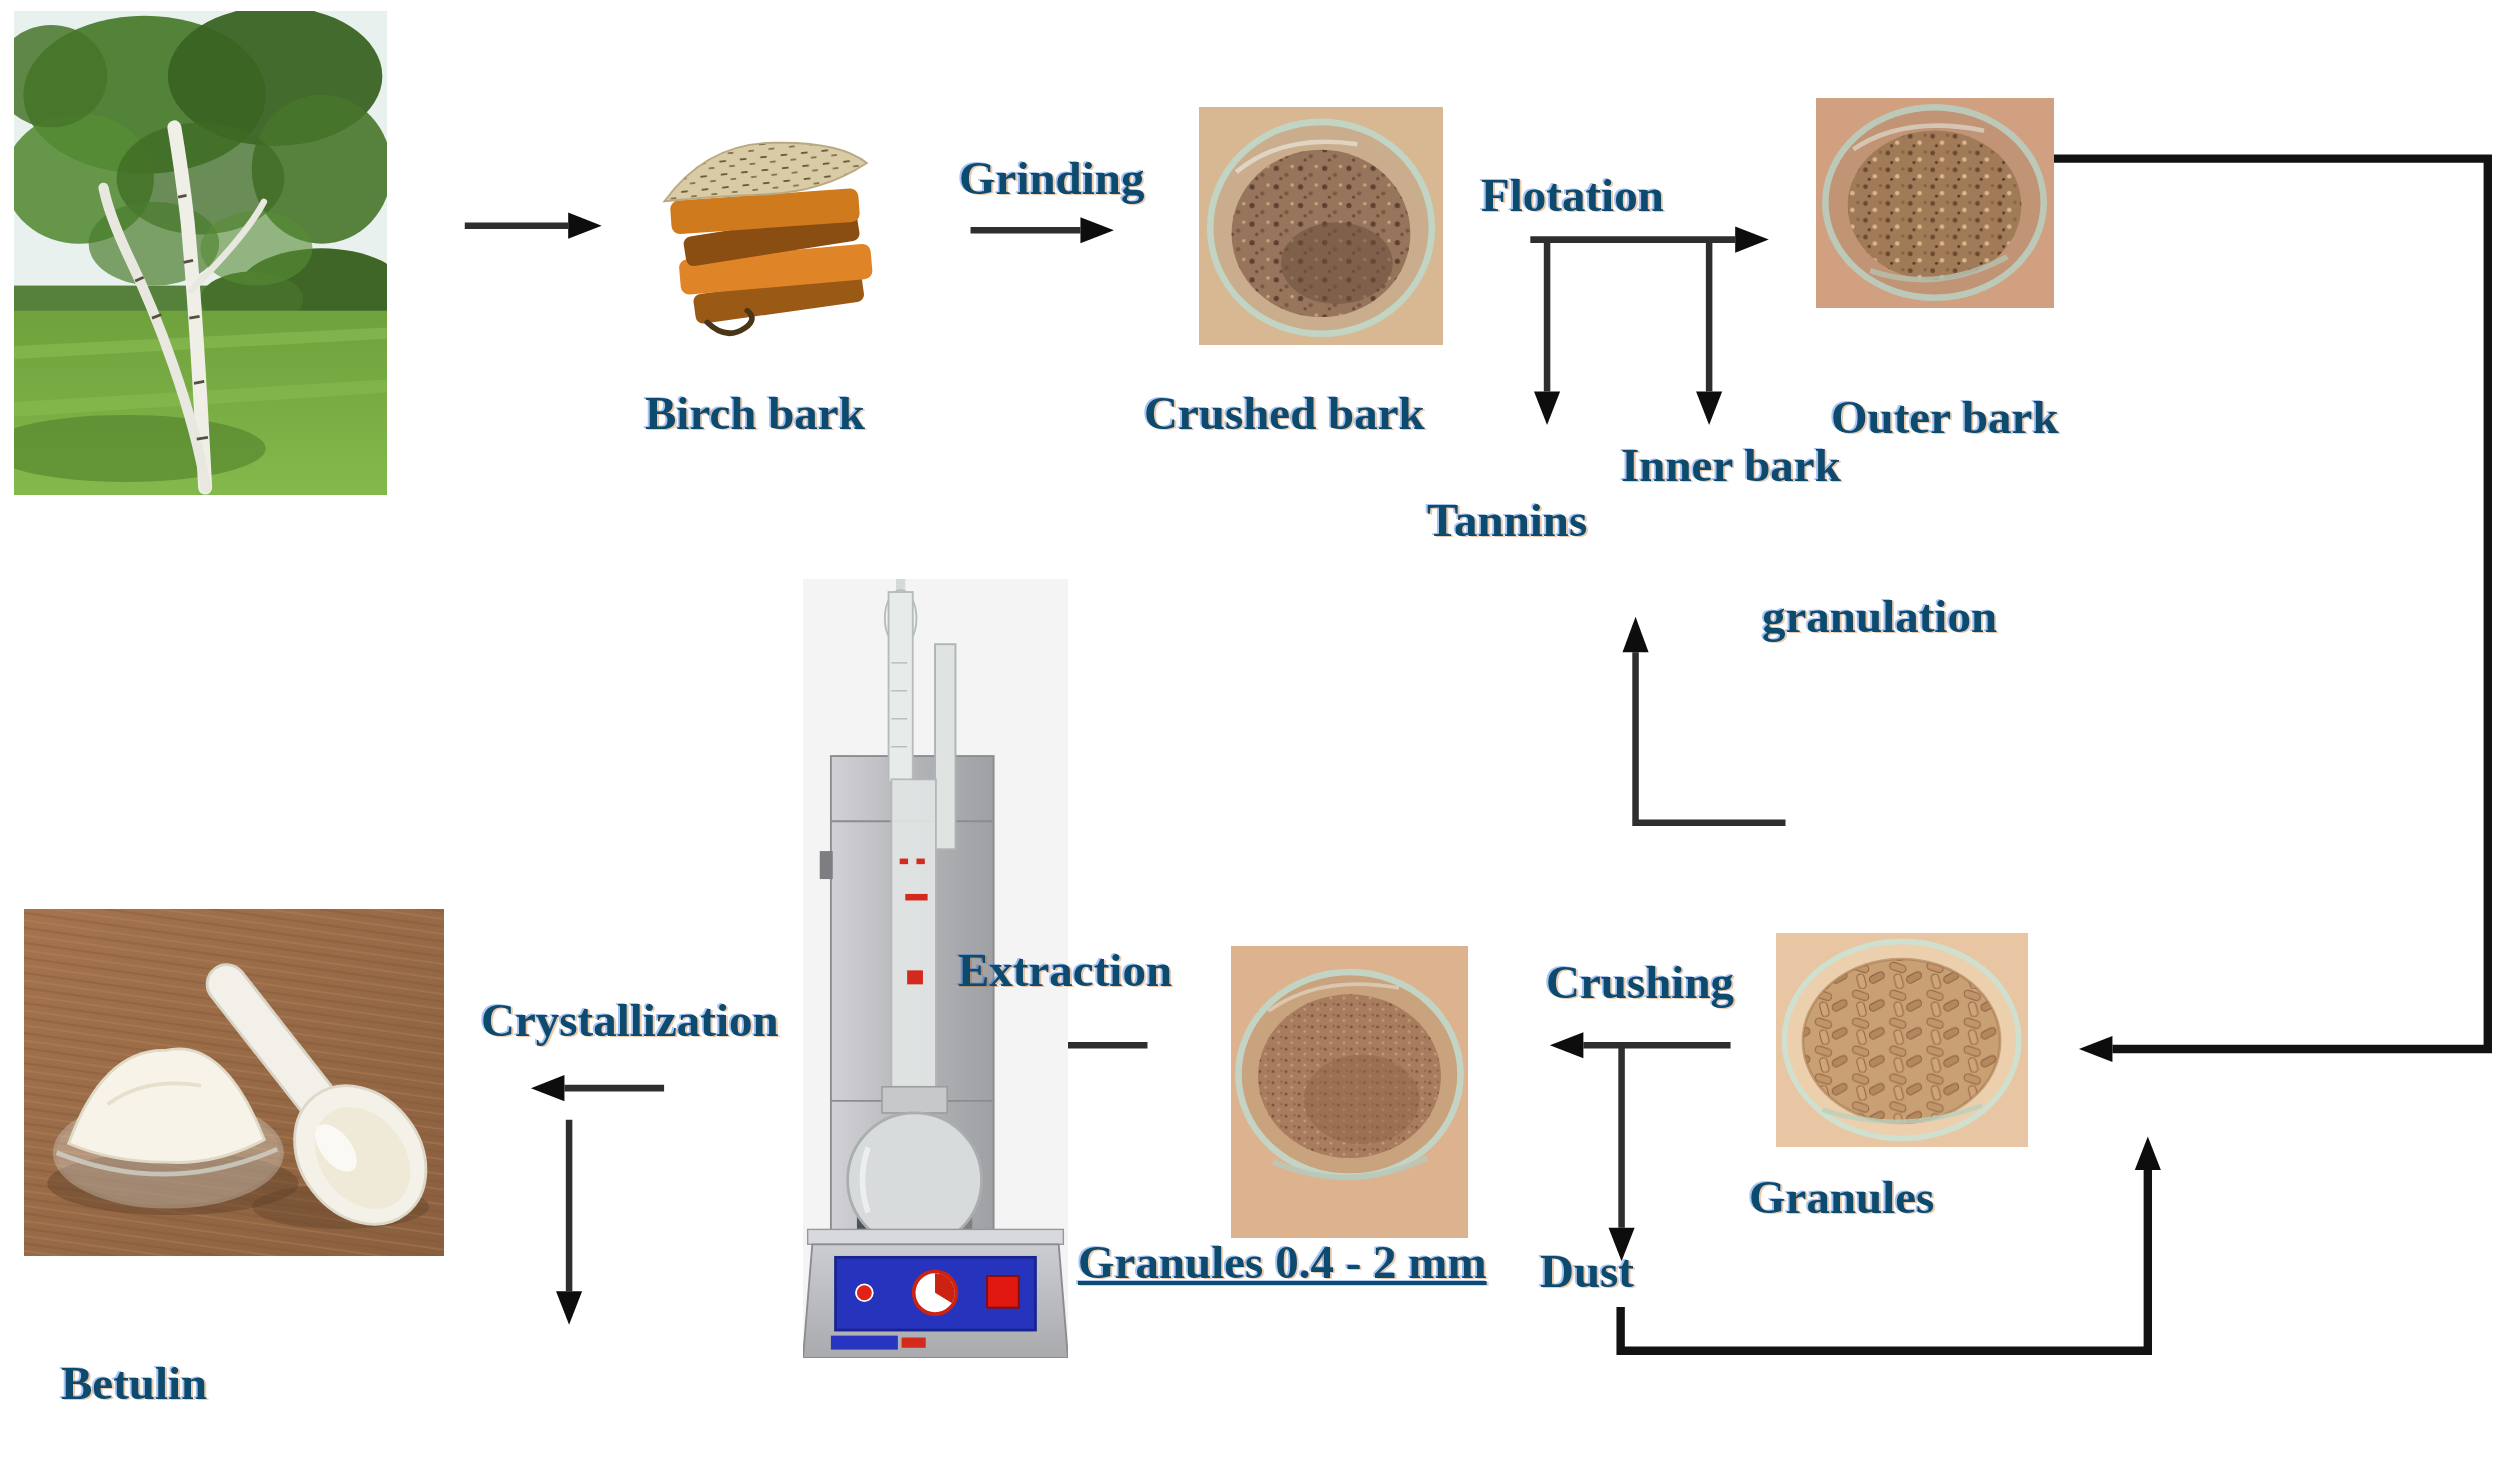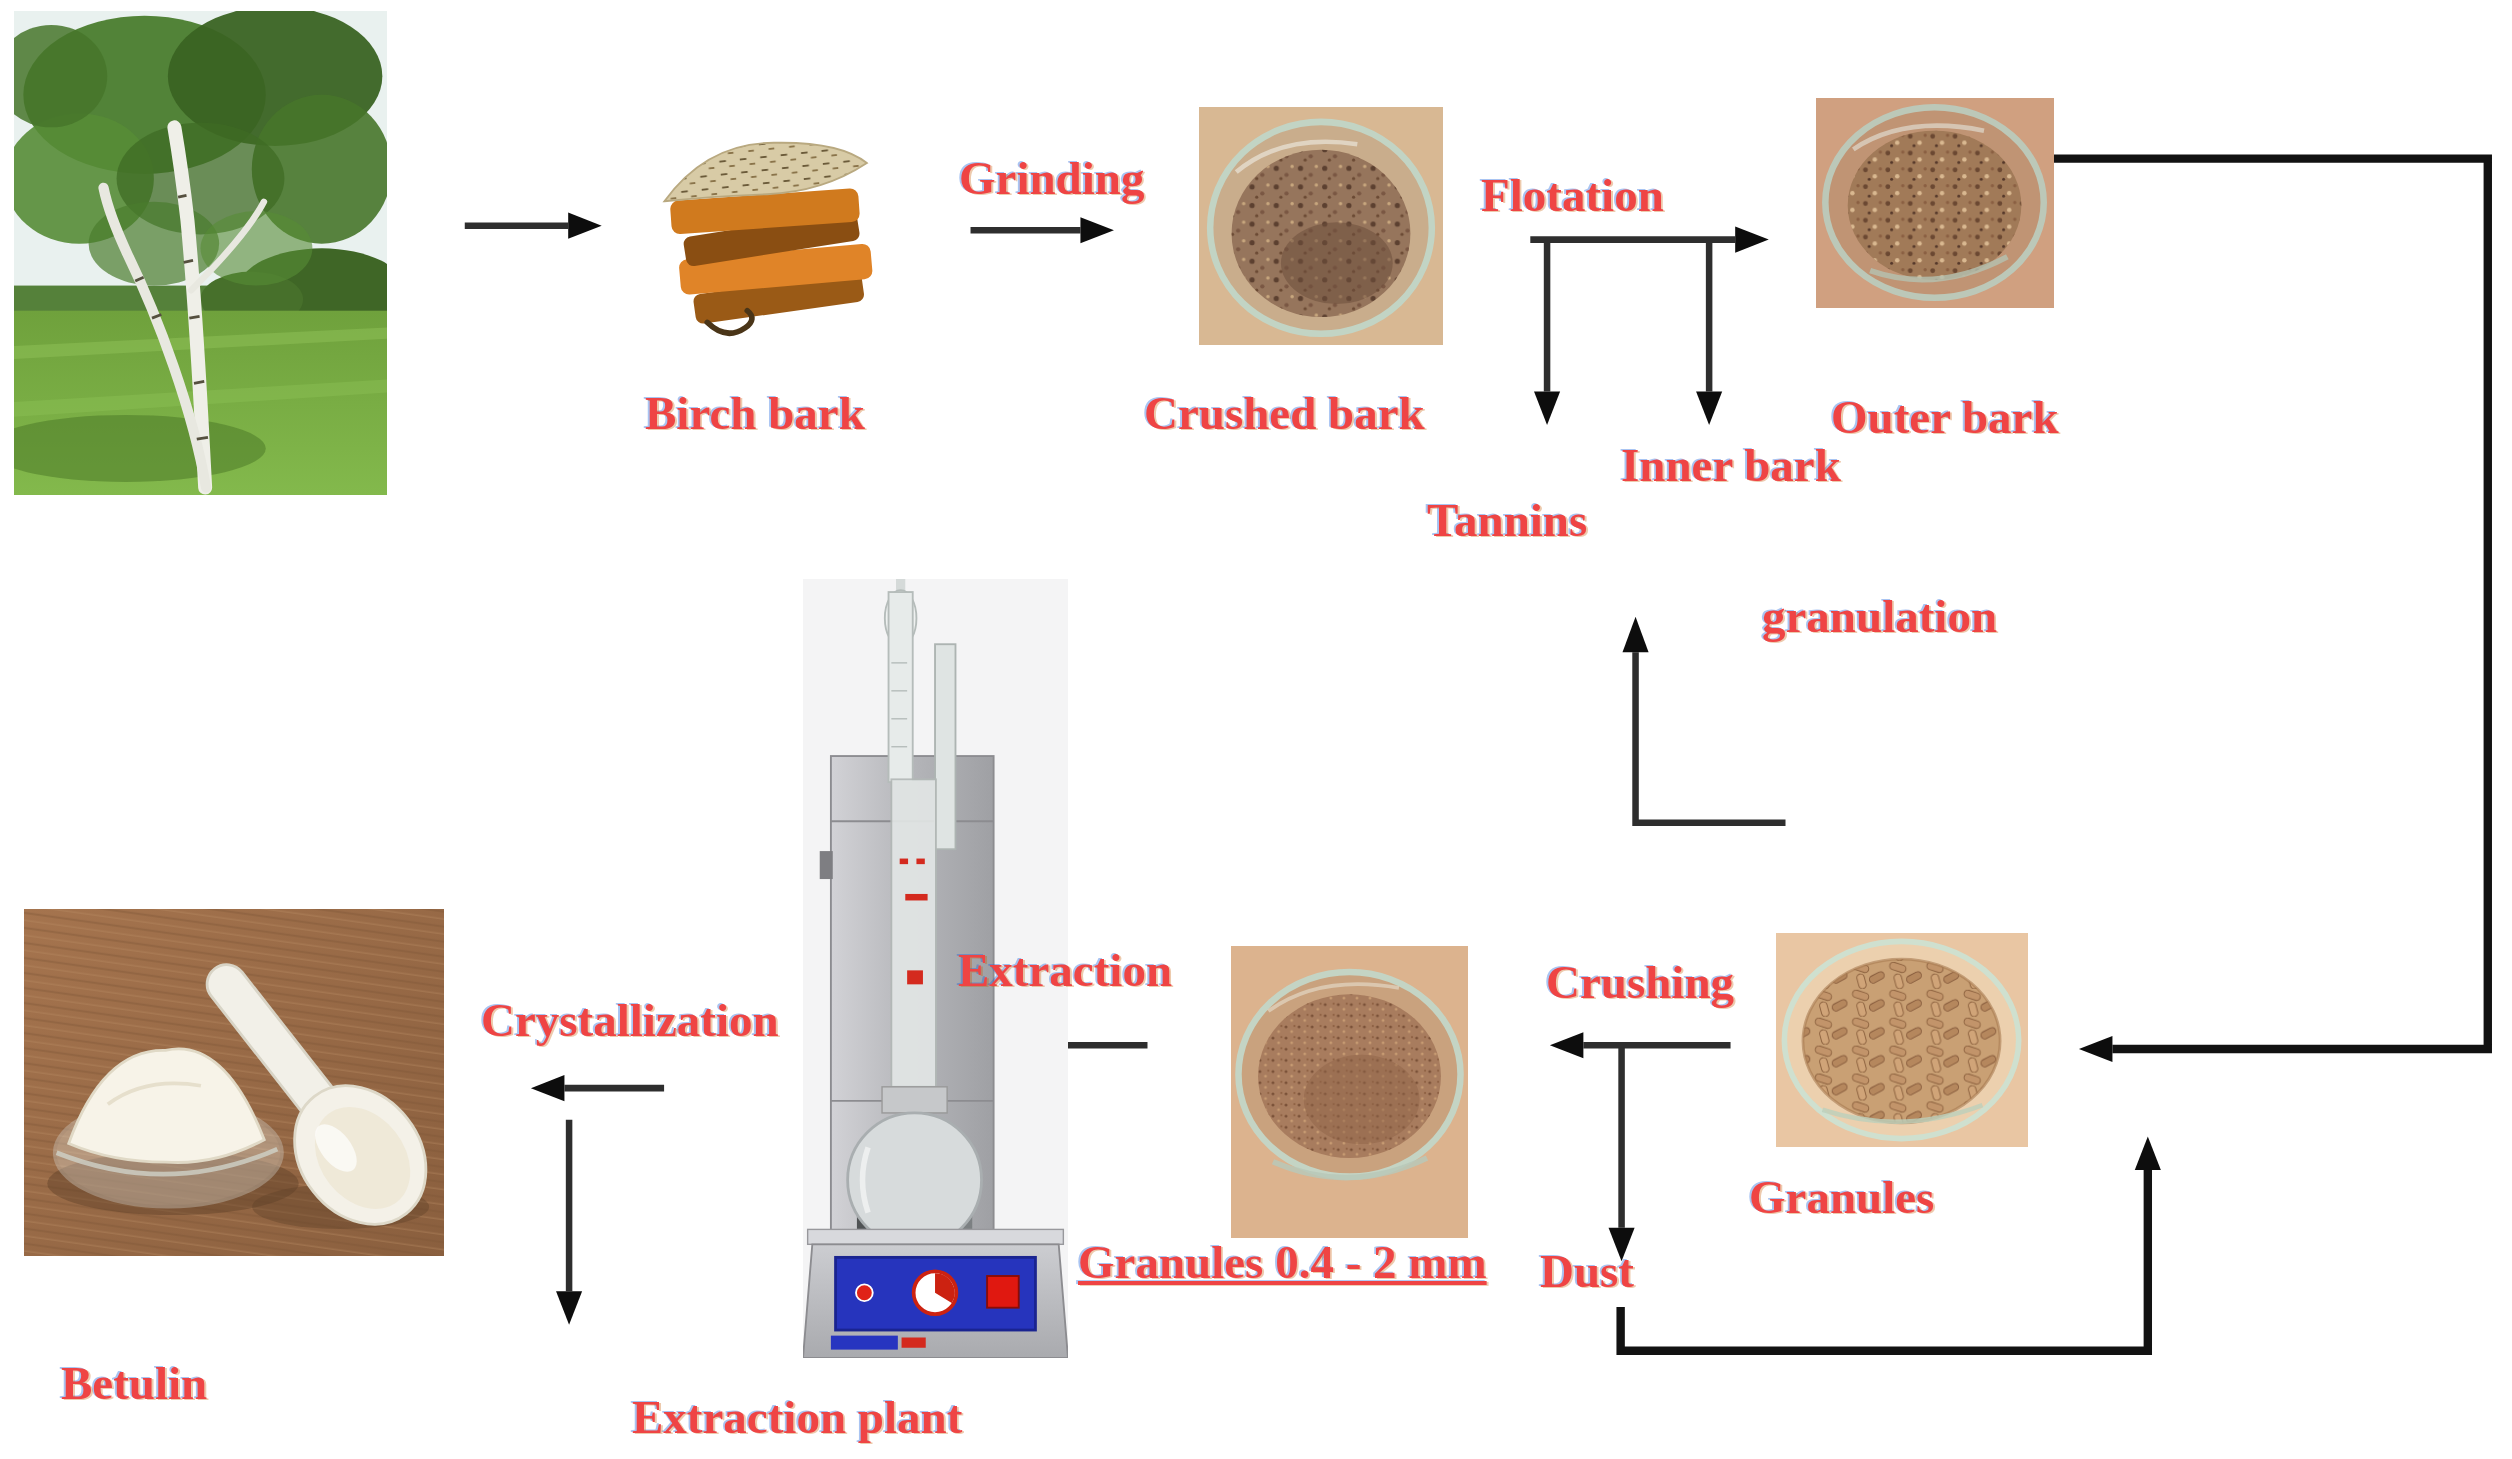--- a/index.html
+++ b/index.html
@@ -15,21 +15,21 @@
   figure.photo svg{display:block;width:100%;height:100%;}
   #ph-tree{left:14px;top:11.2px;width:373px;height:484px;}
   #ph-stack{left:643px;top:101px;width:252px;height:276px;}
   #ph-crushed{left:1199px;top:107px;width:244px;height:238px;}
   #ph-outer{left:1816px;top:98px;width:238px;height:210px;}
   #ph-granules{left:1776px;top:933px;width:252px;height:214px;}
   #ph-granules2{left:1231px;top:946px;width:237px;height:292px;}
   #ph-betulin{left:24px;top:909px;width:420px;height:347px;}
   #ph-machine{left:803px;top:579px;width:265px;height:779px;}
   
-  .lbl{position:absolute;font-weight:700;font-size:47px;line-height:1.1;color:#ef4444;
+  .lbl{position:absolute;font-weight:700;font-size:47px;line-height:1.1;color:#0c4a6e;
        white-space:nowrap;letter-spacing:0px;
        text-shadow:1.9px 0.9px 0 rgba(200,90,0,.32), -1.9px -0.9px 0 rgba(30,100,220,.38);}
   #lbl-grinding{left:959px;top:153px;}
   #lbl-birch-bark{left:645px;top:388px;text-align:right;}
   #lbl-crushed-bark{left:1144px;top:388px;}
   #lbl-flotation{left:1481px;top:170px;}
   #lbl-tannins{left:1427px;top:495px;}
   #lbl-inner-bark{left:1621px;top:440px;}
   #lbl-outer-bark{left:1831px;top:392px;}
   #lbl-granulation{left:1733px;top:591px;margin-left:29px;}
@@ -329,16 +329,15 @@
   <span class="lbl" id="lbl-inner-bark">Inner bark</span>
   <span class="lbl" id="lbl-outer-bark">Outer bark</span>
   <span class="lbl" id="lbl-granulation">granulation</span>
   <span class="lbl" id="lbl-crushing">Crushing</span>
   <span class="lbl" id="lbl-granules">Granules</span>
   <span class="lbl" id="lbl-extraction">Extraction</span>
   <span class="lbl" id="lbl-granules-size">Granules 0.4 - 2 mm</span>
   <span class="lbl" id="lbl-dust">Dust</span>
   <span class="lbl" id="lbl-crystallization">Crystallization</span>
   <span class="lbl" id="lbl-betulin">Betulin</span>
-  <span class="lbl" id="lbl-extraction-plant">Extraction plant</span>
 
 </div>
 
 
 </body></html>

